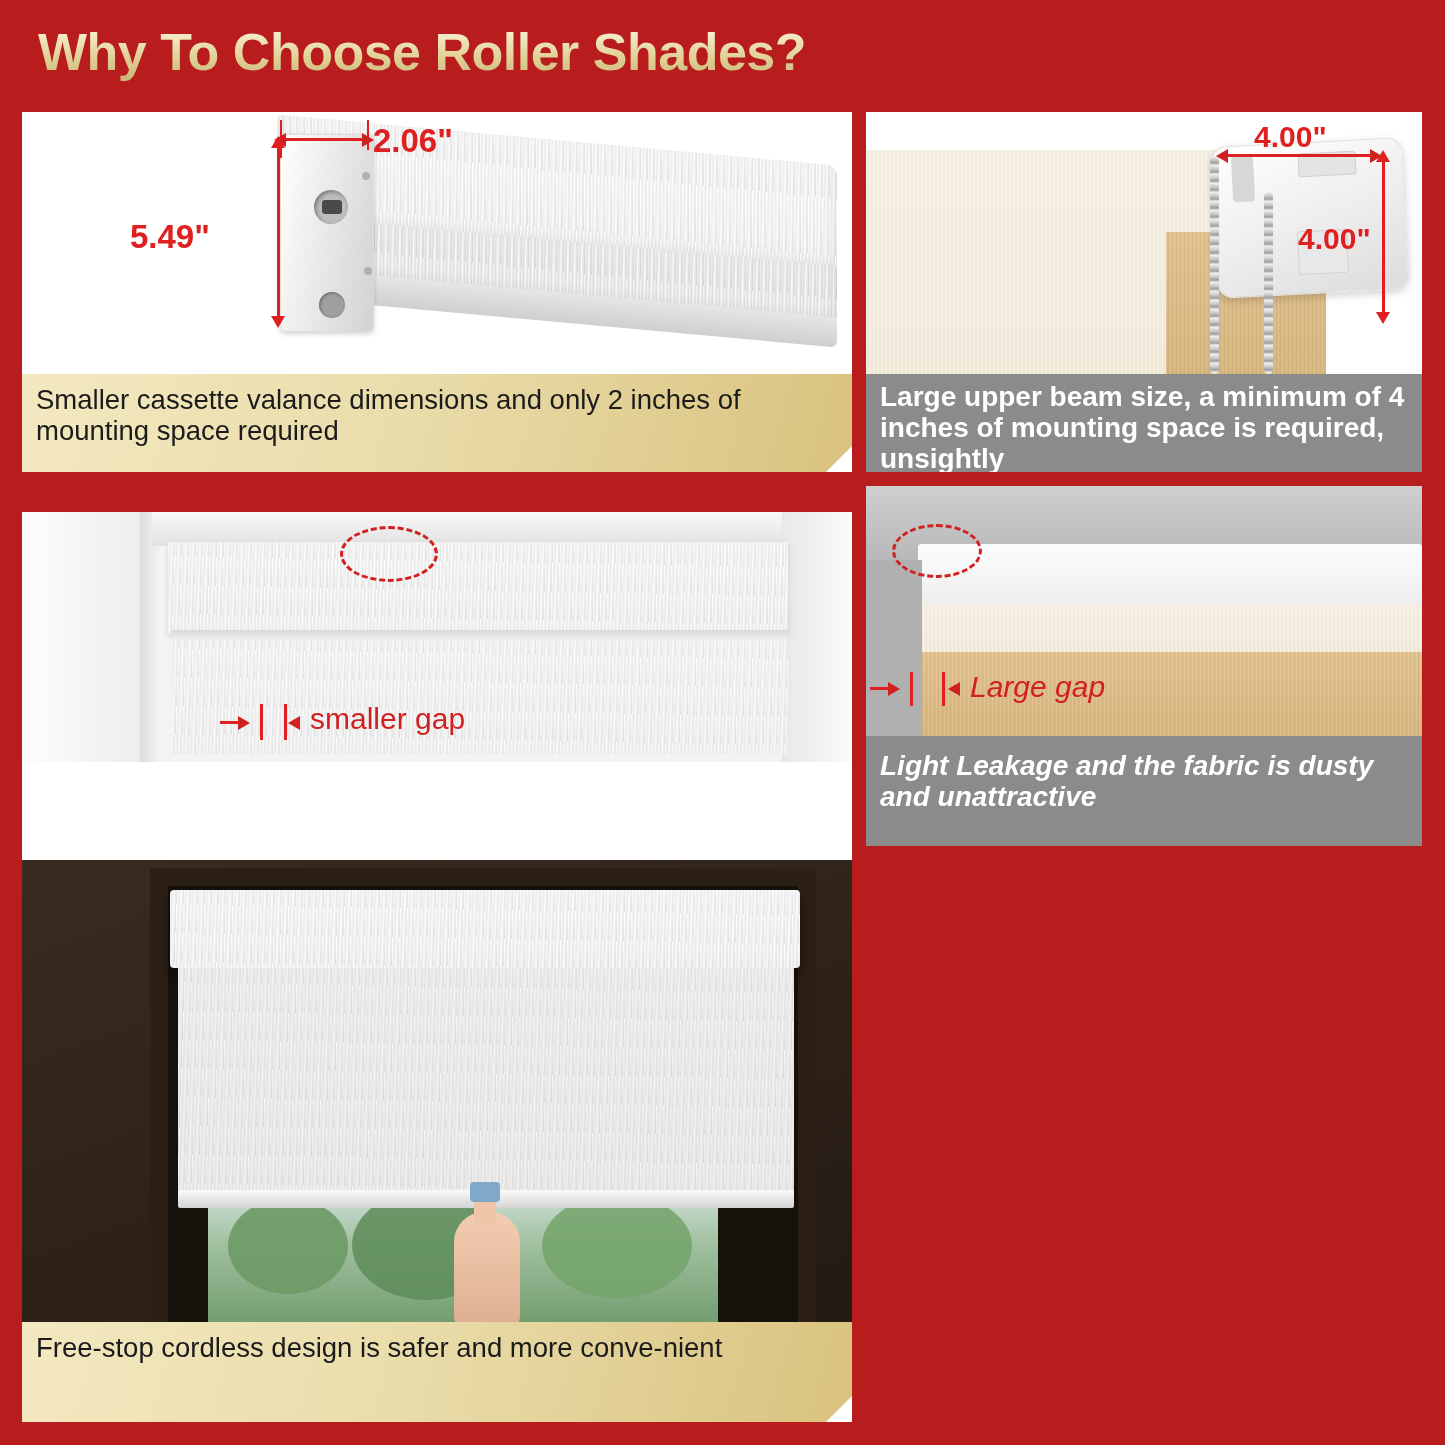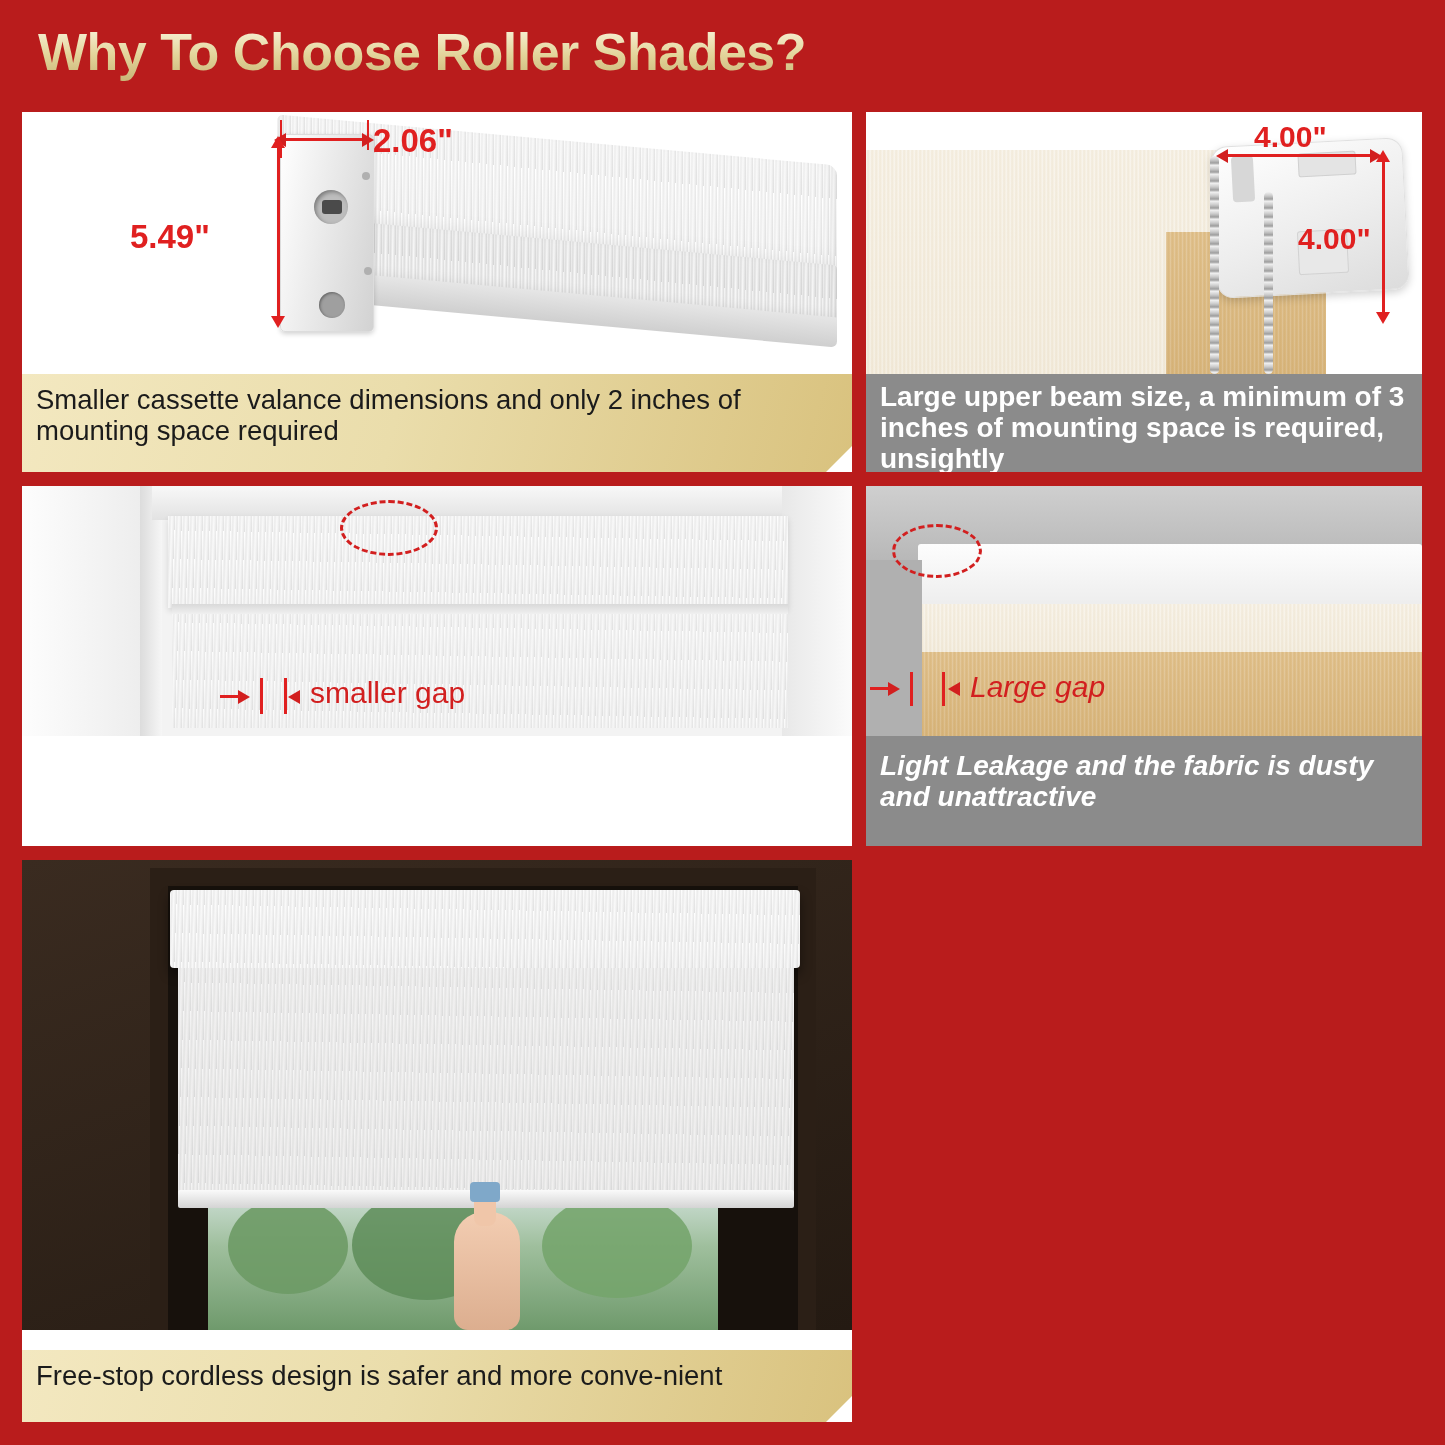--- a/index.html
+++ b/index.html
@@ -194,24 +194,24 @@
       <div class="dim-line" style="left:360px; top:42px; width:150px; height:3px;"></div>
       <div class="arrow-h arrow-left" style="left:350px; top:37px;"></div>
       <div class="arrow-h arrow-right" style="left:504px; top:37px;"></div>
       <div class="dim-label" style="left:388px; top:8px; font-size:30px;">4.00"</div>
 
       <div class="dim-line" style="left:516px; top:48px; width:3px; height:160px;"></div>
       <div class="arrow-v arrow-up" style="left:510px; top:38px;"></div>
       <div class="arrow-v arrow-down" style="left:510px; top:200px;"></div>
       <div class="dim-label" style="left:432px; top:110px; font-size:30px;">4.00"</div>
     </div>
-    <div class="caption gray" style="height:98px; font-size:28px; line-height:1.1; padding-top:8px;">Large upper beam size, a minimum of 3 inches of mounting space is required, unsightly</div>
-  </div>
-
-  <div class="card" style="left:22px; top:486px; width:830px; height:360px;">
+    <div class="caption gray" style="height:98px; font-size:28px; line-height:1.1; padding-top:8px;">Large upper beam size, a minimum of 4 inches of mounting space is required, unsightly</div>
+  </div>
+
+  <div class="card" style="left:22px; top:512px; width:830px; height:360px;">
     <div class="photo" style="height:250px; background:#f3f3f3;">
 
       <div style="position:absolute; left:0; top:0; width:130px; height:250px; background:linear-gradient(90deg,#fdfdfd,#ececec);"></div>
       <div style="position:absolute; left:118px; top:0; width:22px; height:250px; background:linear-gradient(90deg,#dcdcdc,#f6f6f6);"></div>
       <div style="position:absolute; left:130px; top:0; width:700px; height:34px; background:linear-gradient(180deg,#f8f8f8,#e2e2e2);"></div>
       <div style="position:absolute; left:760px; top:0; width:70px; height:250px; background:linear-gradient(90deg,#e8e8e8,#fbfbfb);"></div>
 
       <div class="wood-texture" style="position:absolute; left:146px; top:30px; width:620px; height:92px; box-shadow:0 3px 6px rgba(0,0,0,0.12);"></div>
       <div class="wood-texture" style="position:absolute; left:150px; top:122px; width:616px; height:120px; opacity:0.95;"></div>
       <div style="position:absolute; left:150px; top:118px; width:616px; height:10px; background:linear-gradient(180deg,#d9d9d9,#f0f0f0);"></div>
@@ -264,17 +264,17 @@
 
       <div class="wood-texture" style="position:absolute; left:156px; top:108px; width:616px; height:230px; opacity:0.97;"></div>
 
       <div style="position:absolute; left:156px; top:330px; width:616px; height:18px; background:linear-gradient(180deg,#fafafa,#d4d4d4); border-radius:2px;"></div>
 
       <div style="position:absolute; left:432px; top:352px; width:66px; height:118px; border-radius:30px 30px 14px 14px;
                   background:linear-gradient(180deg,#f3cdb2,#dcae8f);"></div>
       <div style="position:absolute; left:452px; top:332px; width:22px; height:34px; border-radius:8px; background:#f0c6a9;"></div>
       <div style="position:absolute; left:448px; top:322px; width:30px; height:20px; border-radius:4px; background:#7fa8c9;"></div>
     </div>
-    <div class="caption gold corner" style="height:72px;">Free-stop cordless design is safer and more conve-nient</div>
+    <div class="caption gold corner" style="height:100px;">Free-stop cordless design is safer and more conve-nient</div>
   </div>
 
 
 </div>
 
 </body></html>

